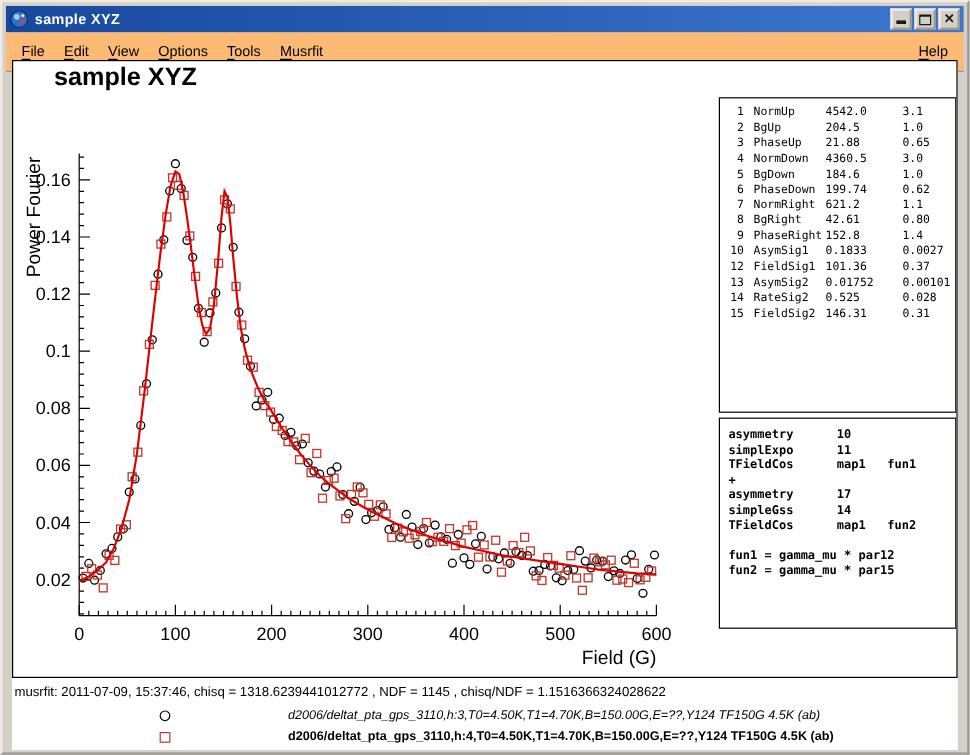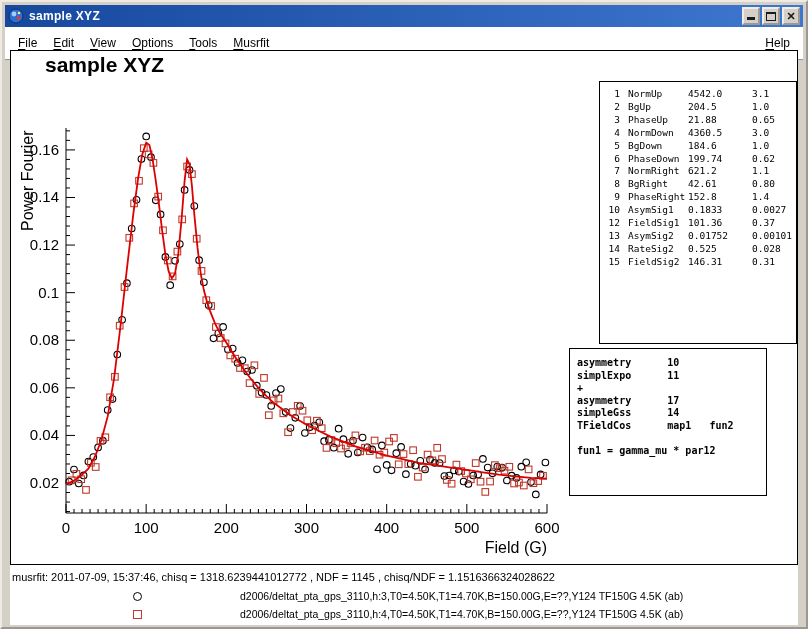--- a/index.html
+++ b/index.html
@@ -8,35 +8,35 @@
   .titlebar{position:absolute;left:3px;top:3px;right:3px;height:22px;
     background:linear-gradient(90deg,#16489e,#3f77cf);display:flex;align-items:center;padding:0 3px;color:#fff}
   .win-icon{width:16px;height:16px;flex:0 0 16px}
   .title-text{font-weight:bold;font-size:12px;margin-left:5px;flex:1;letter-spacing:.3px}
   .tb-btn{width:18px;height:18px;background:#d4d0c8;border:2px outset #f0ede6;margin-left:2px;
     display:flex;align-items:center;justify-content:center;cursor:pointer}
   .glyph-min{width:8px;height:3px;background:#1a1a1a;align-self:flex-end;margin-bottom:3px}
   .glyph-max{width:10px;height:9px;border:1px solid #1a1a1a;border-top:2px solid #1a1a1a}
   .glyph-close{font-size:11px;font-weight:bold;color:#1a1a1a;line-height:1}
   .menubar{position:absolute;left:3px;top:25px;right:3px;height:33px;display:flex;align-items:center;
-    font-size:12px;padding:0 5px;background:#ffffff;border-bottom:1px solid #9a968f}
+    font-size:12px;padding:0 5px;background:#fdba74;border-bottom:1px solid #9a968f}
   .menu-item{padding:3px 8px;color:#000;cursor:default}
   .menu-item u{text-underline-offset:2px}
   .menubar-spacer{flex:1}
   .canvas{position:absolute;left:8px;top:48px;right:8px;bottom:2px;background:#fff}
   .main-pad{position:absolute;left:0;top:0;width:100%;height:515px;background:#fff;border:1px solid #000}
   .pad-title{position:absolute;left:34px;top:2px;font-size:21px;font-weight:bold;color:#000}
   .plot-svg{position:absolute;left:0;top:0;width:570px;height:510px}
   .stat-box{position:absolute;background:#fff;border:1px solid #000;font-family:"DejaVu Sans Mono",monospace;color:#000}
   .param-box{left:588px;top:30px;width:198px;height:263px;font-size:9.5px;padding:6px 0 0 5px}
   .param-row{display:flex;line-height:12.9px;white-space:pre}
   .param-no{width:15px;text-align:right}
   .param-name{margin-left:8px;width:60px}
   .param-val{width:64px}
-  .theory-box{left:558px;top:297px;width:198px;height:148px;font-size:10px;font-weight:bold;padding:8px 0 0 7px}
+  .theory-box{left:588px;top:297px;width:198px;height:176px;font-size:10px;font-weight:bold;padding:8px 0 0 7px}
   .theory-line{white-space:pre;line-height:12.6px;min-height:12.6px}
   .legend-pad{position:absolute;left:0;top:515px;width:100%;height:60px;background:#fff;color:#000}
   .status-line{position:absolute;left:2px;top:6px;font-size:11px;font-weight:normal}
   .legend-row{position:absolute;left:0;width:100%;height:17px}
   .legend-marker{position:absolute;left:123px;top:3px;width:9px;height:9px;background:#fff}
   .legend-marker.circle{border:1px solid #000;border-radius:50%}
   .legend-marker.square{border:1px solid #c0392b}
   .legend-label{position:absolute;left:230px;top:1px;font-size:10.5px}
   svg text{font-family:"Liberation Sans",sans-serif}
   .tick-label{font-size:15px;fill:#000}
@@ -524,38 +524,40 @@
             <div class="param-row"><span class="param-no">13</span><span class="param-name">AsymSig2</span><span class="param-val">0.01752</span><span class="param-err">0.00101</span></div>
             <div class="param-row"><span class="param-no">14</span><span class="param-name">RateSig2</span><span class="param-val">0.525</span><span class="param-err">0.028</span></div>
             <div class="param-row"><span class="param-no">15</span><span class="param-name">FieldSig2</span><span class="param-val">146.31</span><span class="param-err">0.31</span></div>
           </div>
       </div>
 
       <div class="stat-box theory-box">
         <div>
             <div class="theory-line">asymmetry      10</div>
             <div class="theory-line">simplExpo      11</div>
+            <div class="theory-line">TFieldCos      map1   fun1</div>
             <div class="theory-line">+</div>
             <div class="theory-line">asymmetry      17</div>
             <div class="theory-line">simpleGss      14</div>
             <div class="theory-line">TFieldCos      map1   fun2</div>
             <div class="theory-line"></div>
             <div class="theory-line">fun1 = gamma_mu * par12</div>
+            <div class="theory-line">fun2 = gamma_mu * par15</div>
           </div>
       </div>
     </div>
 
     <div class="legend-pad">
       <div class="status-line">musrfit: 2011-07-09, 15:37:46, chisq = 1318.6239441012772 , NDF = 1145 , chisq/NDF = 1.1516366324028622</div>
       <div>
-          <div class="legend-row" style="top: 24px;">
+          <div class="legend-row" style="top: 24px; font-style: italic;">
             <span class="legend-marker circle" style="border-color: rgb(0, 0, 0);"></span>
             <span class="legend-label">d2006/deltat_pta_gps_3110,h:3,T0=4.50K,T1=4.70K,B=150.00G,E=??,Y124 TF150G 4.5K (ab)</span>
           </div>
-          <div class="legend-row" style="top: 42px;">
+          <div class="legend-row" style="top: 42px; font-weight: bold;">
             <span class="legend-marker square" style="border-color: rgb(192, 57, 43);"></span>
             <span class="legend-label">d2006/deltat_pta_gps_3110,h:4,T0=4.50K,T1=4.70K,B=150.00G,E=??,Y124 TF150G 4.5K (ab)</span>
           </div>
         </div>
     </div>
 
   </div>
 </div>
 
 </body></html>

